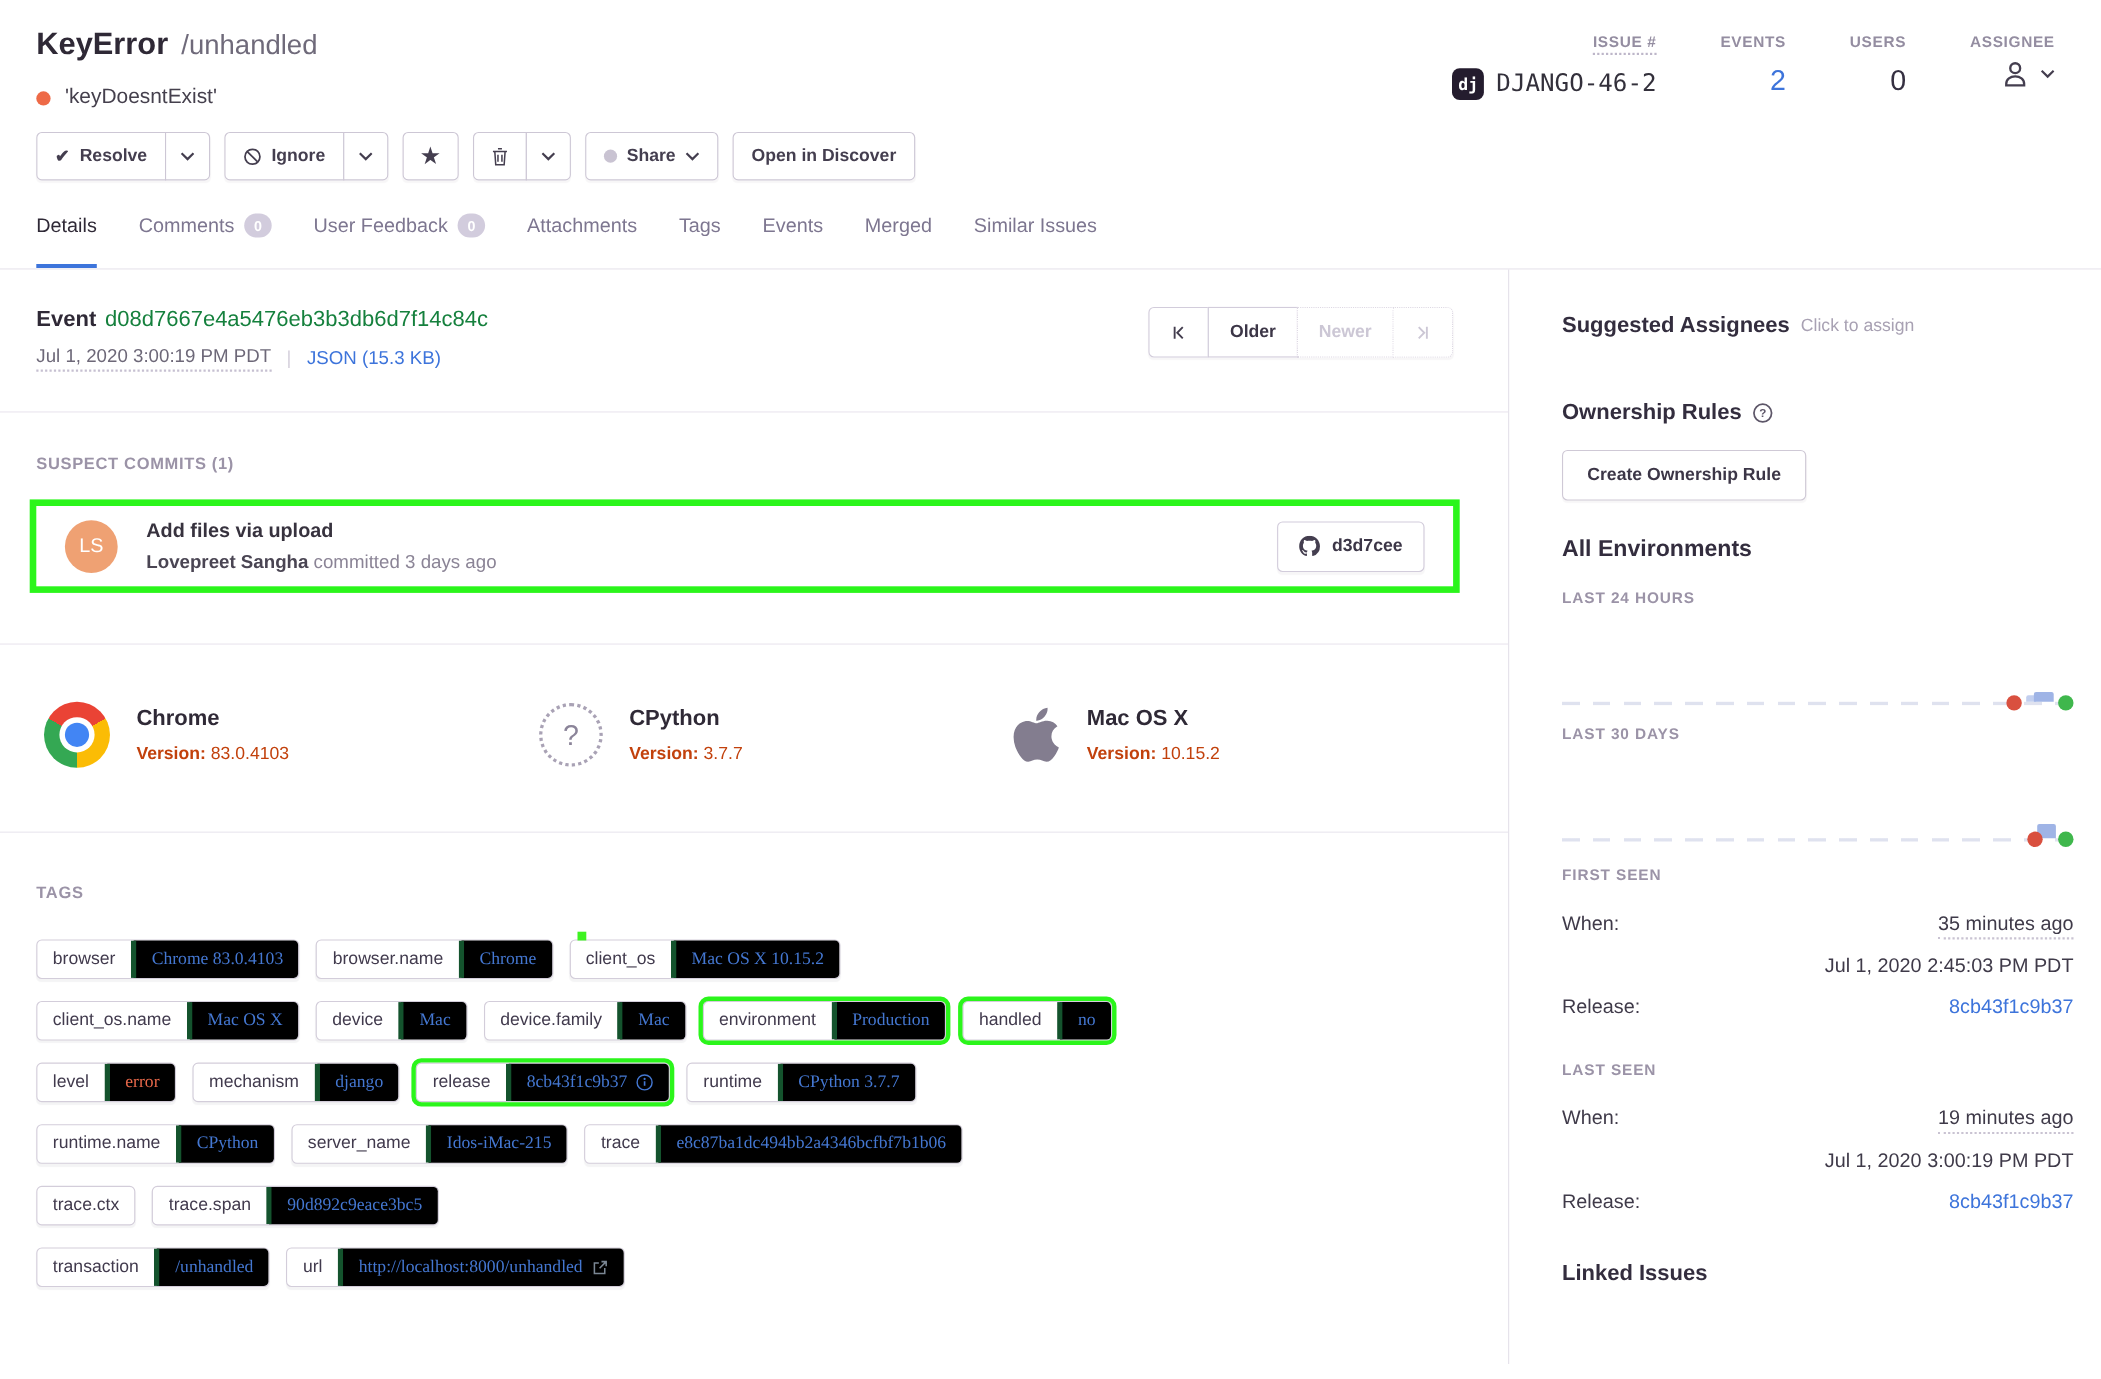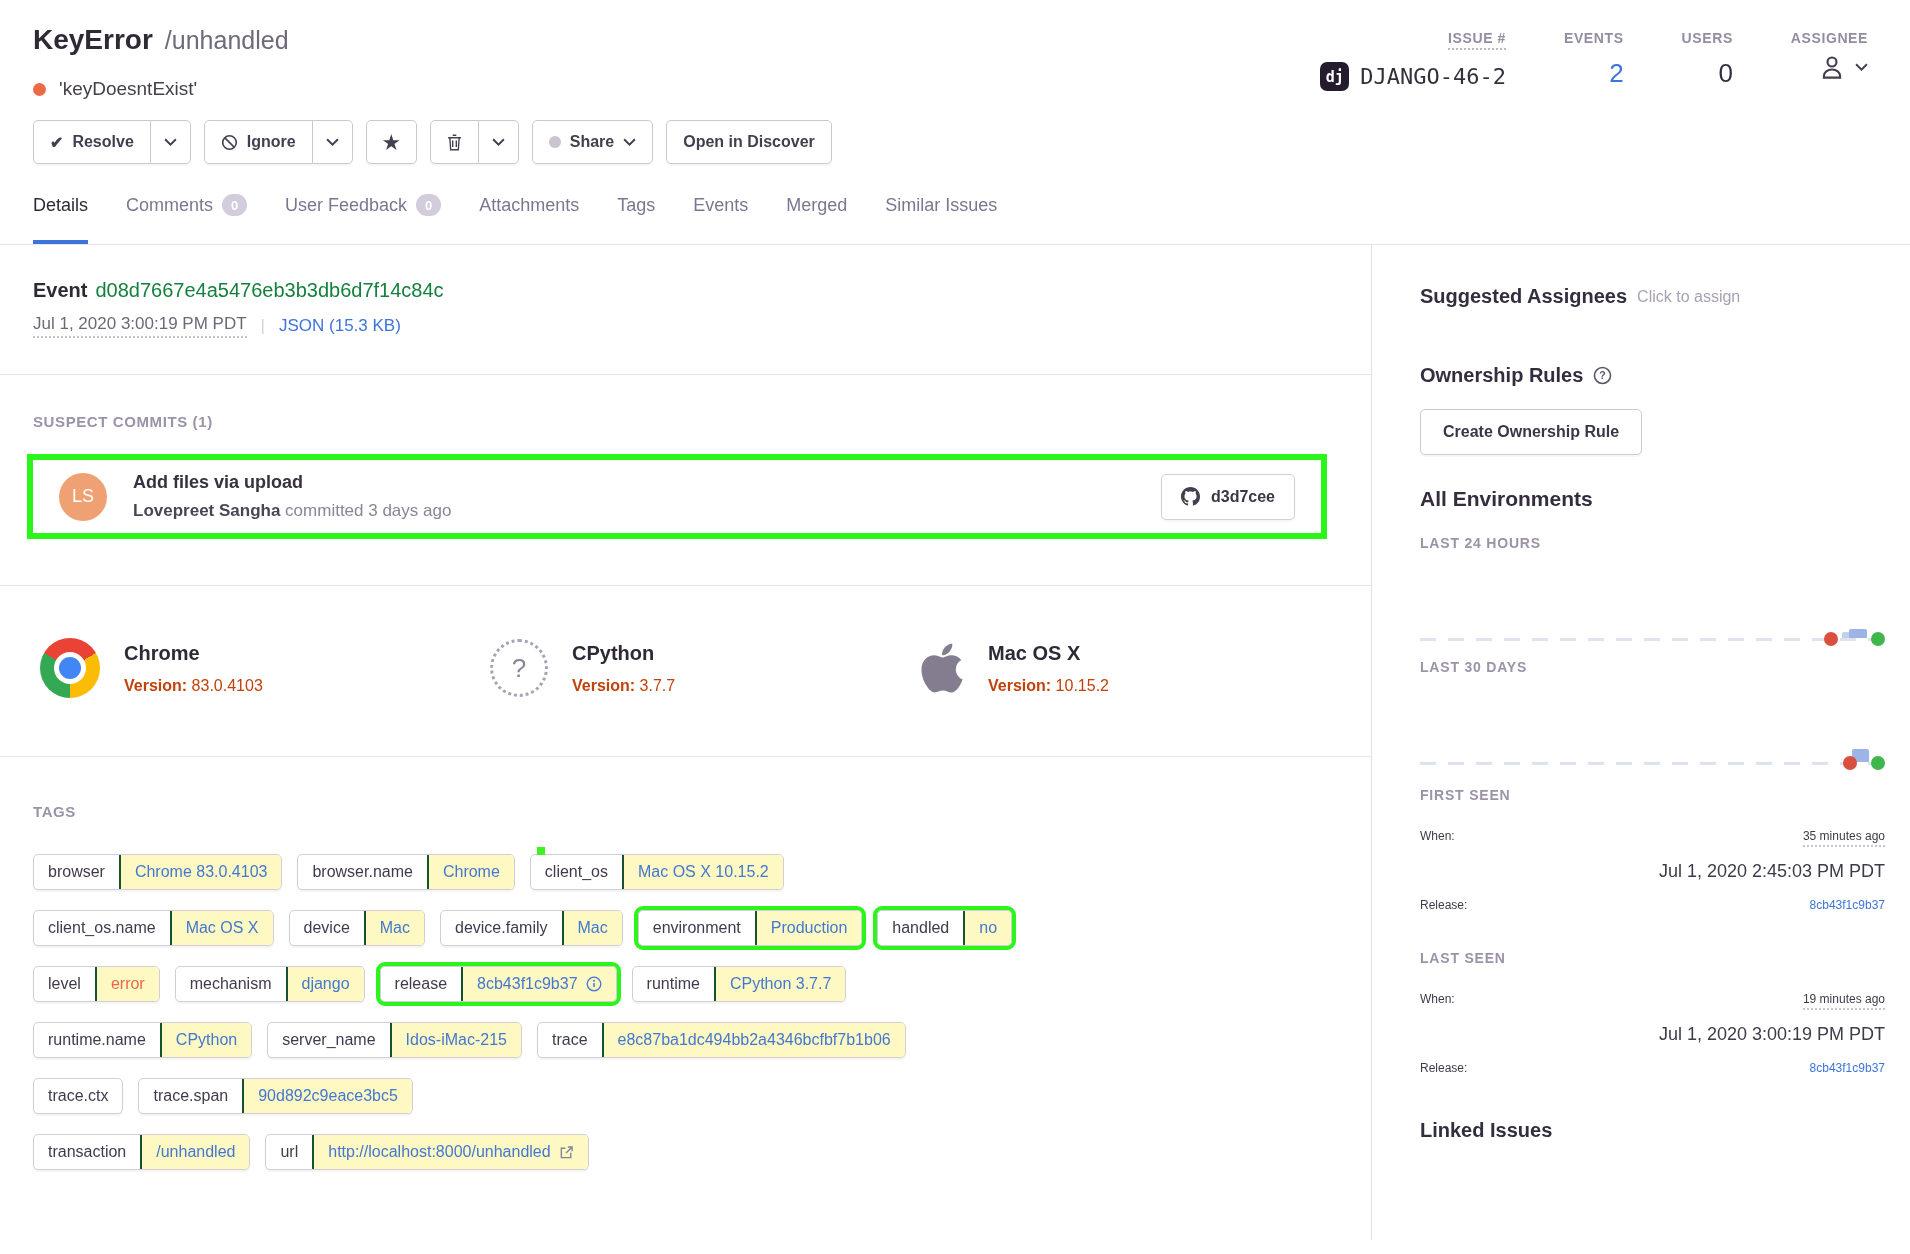--- a/index.html
+++ b/index.html
@@ -102,42 +102,42 @@
                 display:flex; align-items:center; justify-content:center;
                 font-size:26px; color:#8b8499; }
   .apple-icon { color:#837d8f; }
 
   
   .tags-wrap { margin:46px 44px 0 33px; }
   .tag-row { display:flex; gap:15px; margin-top:20px; }
   .pill { display:inline-flex; border:1px solid #d3cdda; border-radius:5px; background:#fff;
           box-shadow:0 2px 1px rgba(45,35,60,.05); font-size:16px; position:relative; overflow:visible; }
   .pill-k { padding:8px 14px; color:#413a4d; white-space:nowrap; }
-  .pill-v { padding:8px 14px; background:#fef9c3; border-left:2px solid #14532d;
-            font-family:Liberation Sans, sans-serif; color:#4477d1; white-space:nowrap;
+  .pill-v { padding:8px 14px; background:#000000; border-left:5px solid #14532d;
+            font-family:Liberation Serif, serif; color:#4477d1; white-space:nowrap;
             border-radius:0 4px 4px 0; display:flex; align-items:center; gap:8px; cursor:pointer; }
   .pill.hl { outline:4px solid #2bf51b; }
   .pill-v.orange { color:#e8684a; }
   .green-tick { position:absolute; top:-8px; left:6px; width:8px; height:8px; background:#3ef321; }
 
   
   .side-h { font-size:20px; font-weight:700; color:#332d3e; display:flex; align-items:center; gap:10px; }
   .side-hint { font-size:16px; font-weight:400; color:#a8a1b3; }
   .own-btn { margin-top:22px; background:#fff; border:1px solid #cfc9d6; border-radius:5px;
              padding:13px 22px; font-size:16px; font-weight:700; color:#3c3647; cursor:pointer;
              box-shadow:0 2px 1px rgba(45,35,60,.04); display:inline-block; }
   .side-label { font-size:14px; font-weight:700; letter-spacing:.8px; color:#9b93a7; }
   .spark { position:relative; height:96px; }
   .spark-base { position:absolute; left:0; right:0; bottom:6px; height:3px;
     background:repeating-linear-gradient(90deg,#dfe2ef 0 16px, transparent 16px 28px); }
   .m-dot { position:absolute; width:14px; height:14px; border-radius:50%; bottom:1px; }
   .m-red { background:#d9503f; }
   .m-green { background:#3fb74c; }
   .m-bar { position:absolute; background:#9fb4e6; border-radius:2px 2px 0 0; }
-  .kv { display:flex; justify-content:space-between; align-items:baseline; font-size:12px; color:#3f3a49; }
+  .kv { display:flex; justify-content:space-between; align-items:baseline; font-size:18px; color:#3f3a49; }
   .kv .rel { border-bottom:2px dotted #c9c3d2; padding-bottom:2px; }
   .right-txt { text-align:right; font-size:18px; color:#3f3a49; }
   .rel-link { color:#3d74db; cursor:pointer; }
   svg { display:block; }
 </style>
 </head>
 <body>
 
 <div class="hdr">
   <div>
@@ -290,20 +290,38 @@
     <div class="event-row">
       <div>
         <div>
           <span class="event-title">Event</span><span class="event-id">d08d7667e4a5476eb3b3db6d7f14c84c</span>
         </div>
         <div class="event-sub">
           <span class="event-time">Jul 1, 2020 3:00:19 PM PDT</span>
           <span class="pipe">|</span>
           <span class="link">JSON (15.3 KB)</span>
         </div>
+      </div>
+      <div class="pager">
+        <button class="pbtn">
+          <span class="ico">
+            <svg width="15" height="15" viewBox="0 0 14 14">
+                <path d="M10.5 2.2L5.8 7l4.7 4.8M3.6 2v10" fill="none" stroke="currentColor" stroke-width="1.6"></path>
+              </svg>
+          </span>
+        </button>
+        <button class="pbtn">Older</button>
+        <button class="pbtn disabled">Newer</button>
+        <button class="pbtn disabled">
+          <span class="ico" style="color:#ccc7d5;">
+            <svg width="15" height="15" viewBox="0 0 14 14">
+                <path d="M3.5 2.2L8.2 7l-4.7 4.8M10.4 2v10" fill="none" stroke="currentColor" stroke-width="1.6"></path>
+              </svg>
+          </span>
+        </button>
       </div>
     </div>
 
     <hr class="divider" style="margin-top:36px;">
 
     <div class="sect-label" style="margin:38px 0 0 33px;">SUSPECT COMMITS (1)</div>
 
     <div class="commit-box">
       <span class="avatar">LS</span>
       <span class="commit-text">

